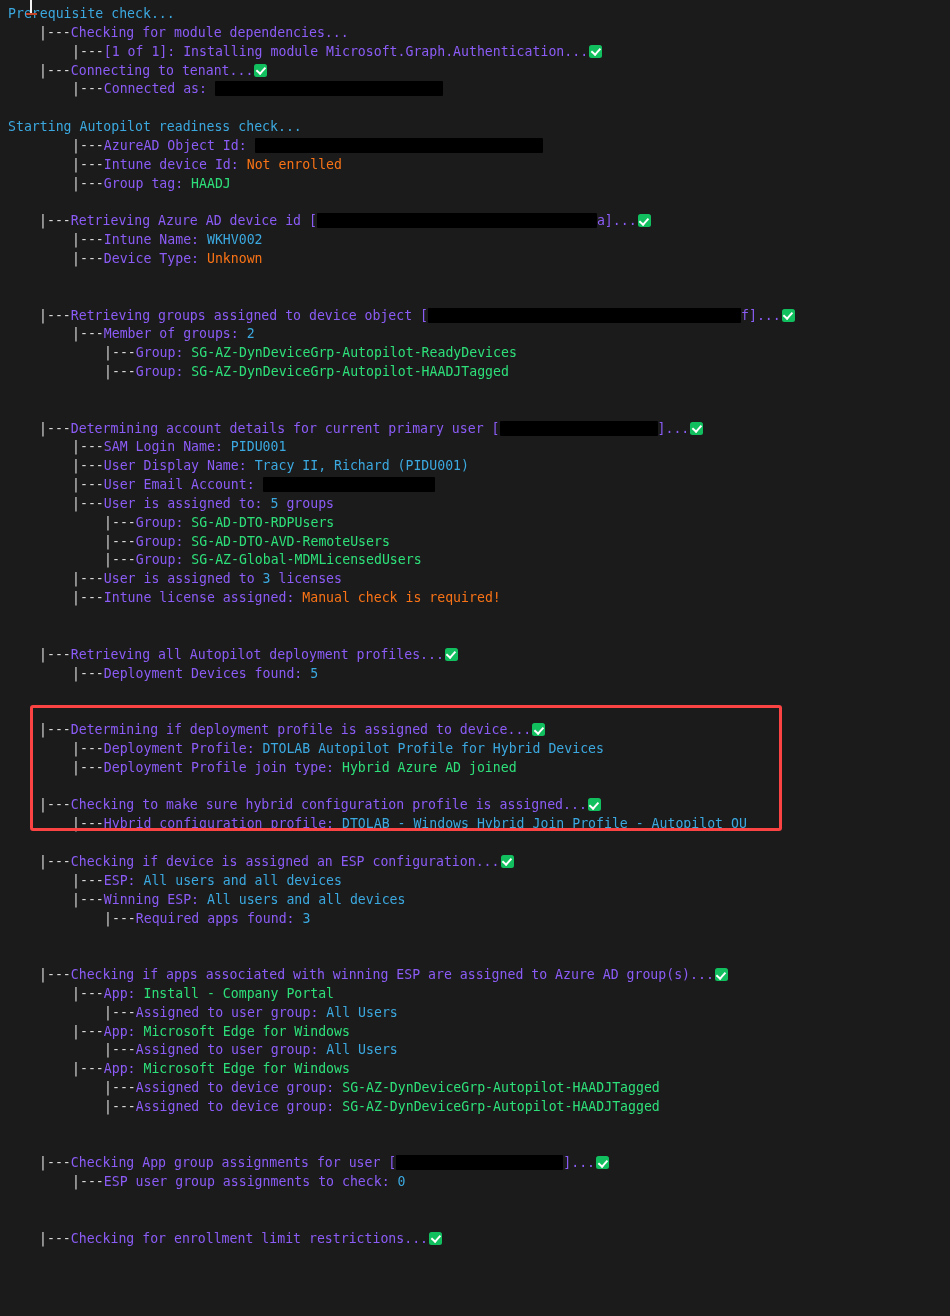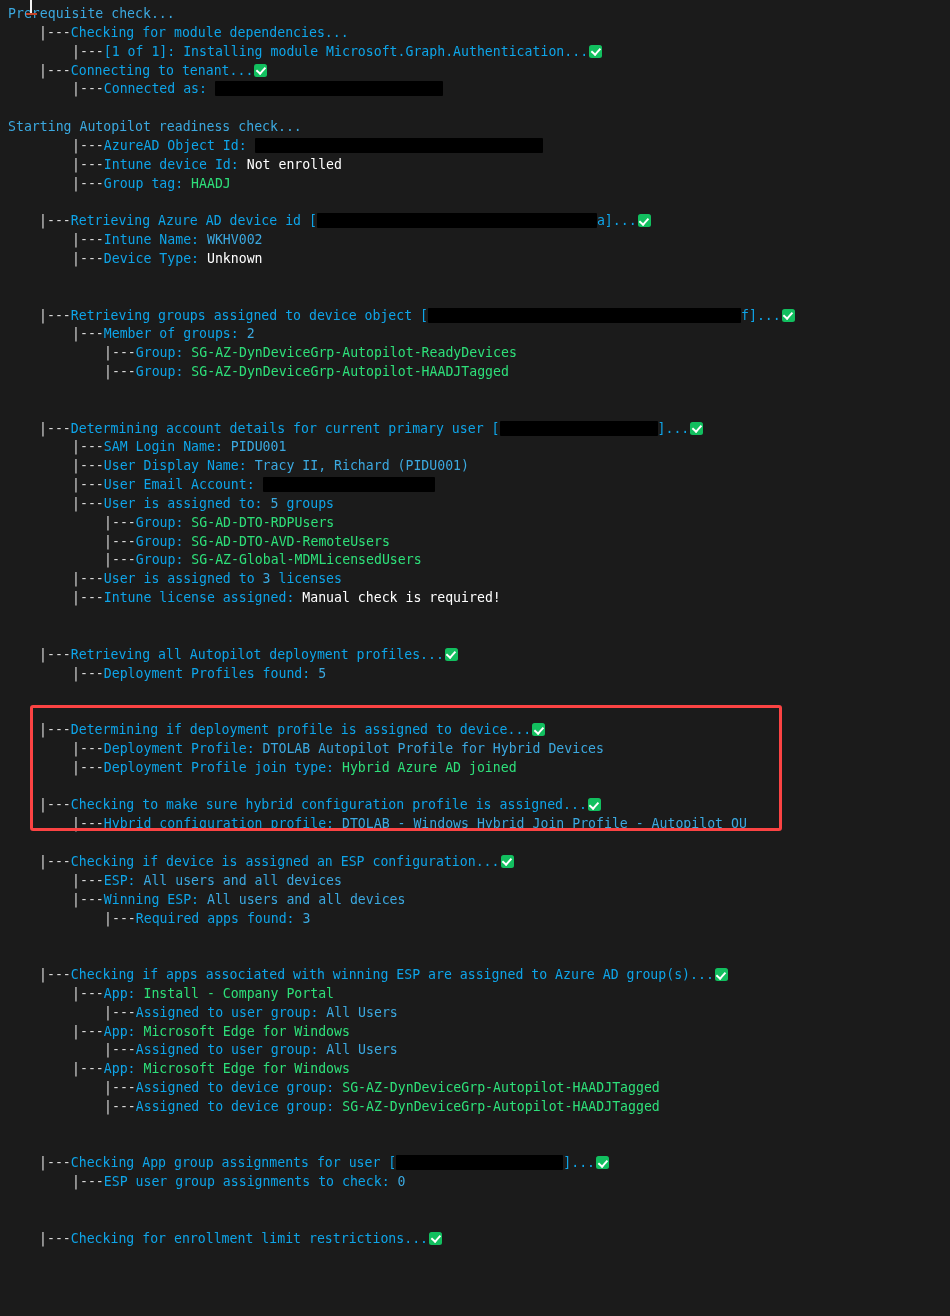--- a/index.html
+++ b/index.html
@@ -28,24 +28,24 @@
   .line {
     white-space: pre;
     height: 18.85px;
     line-height: 18.85px;
     font-size: 13.2px;
     letter-spacing: 0px;
   }
   .line.blank { height: 18.85px; }
 
   
-  .c-white  { color: #0ea5e9; }
+  .c-white  { color: #8b5cf6; }
   .c-cyan   { color: #3ba9e0; }
   .c-green  { color: #2ee07a; }
-  .c-yellow { color: #ffffff; }
+  .c-yellow { color: #f97316; }
   .c-pipe   { color: #d8d8d8; }
 
   
   .ok {
     display: inline-block;
     width: 13px;
     height: 13px;
     vertical-align: -2px;
     margin-left: 1px;
     position: relative;
@@ -136,21 +136,21 @@
     <div class="line"><span style="display: inline-block; width: 72px;"></span><span class="c-pipe">|---</span><span class="c-white">User Email Account: </span><span class="redact" style="width: 172px;"></span></div>
     <div class="line"><span style="display: inline-block; width: 72px;"></span><span class="c-pipe">|---</span><span class="c-white">User is assigned to: </span><span class="c-cyan">5</span><span class="c-white"> groups</span></div>
     <div class="line"><span style="display: inline-block; width: 104px;"></span><span class="c-pipe">|---</span><span class="c-white">Group: </span><span class="c-green">SG-AD-DTO-RDPUsers</span></div>
     <div class="line"><span style="display: inline-block; width: 104px;"></span><span class="c-pipe">|---</span><span class="c-white">Group: </span><span class="c-green">SG-AD-DTO-AVD-RemoteUsers</span></div>
     <div class="line"><span style="display: inline-block; width: 104px;"></span><span class="c-pipe">|---</span><span class="c-white">Group: </span><span class="c-green">SG-AZ-Global-MDMLicensedUsers</span></div>
     <div class="line"><span style="display: inline-block; width: 72px;"></span><span class="c-pipe">|---</span><span class="c-white">User is assigned to </span><span class="c-cyan">3</span><span class="c-white"> licenses</span></div>
     <div class="line"><span style="display: inline-block; width: 72px;"></span><span class="c-pipe">|---</span><span class="c-white">Intune license assigned: </span><span class="c-yellow">Manual check is required!</span></div>
     <div class="line blank"></div>
     <div class="line blank"></div>
     <div class="line"><span style="display: inline-block; width: 39px;"></span><span class="c-pipe">|---</span><span class="c-white">Retrieving all Autopilot deployment profiles...</span><span class="ok"></span></div>
-    <div class="line"><span style="display: inline-block; width: 72px;"></span><span class="c-pipe">|---</span><span class="c-white">Deployment Profiles found: </span><span class="c-cyan">5</span></div>
+    <div class="line"><span style="display: inline-block; width: 72px;"></span><span class="c-pipe">|---</span><span class="c-white">Deployment Devices found: </span><span class="c-cyan">5</span></div>
     <div class="line blank"></div>
     <div class="line blank"></div>
     <div class="line"><span style="display: inline-block; width: 39px;"></span><span class="c-pipe">|---</span><span class="c-white">Determining if deployment profile is assigned to device...</span><span class="ok"></span></div>
     <div class="line"><span style="display: inline-block; width: 72px;"></span><span class="c-pipe">|---</span><span class="c-white">Deployment Profile: </span><span class="c-cyan">DTOLAB Autopilot Profile for Hybrid Devices</span></div>
     <div class="line"><span style="display: inline-block; width: 72px;"></span><span class="c-pipe">|---</span><span class="c-white">Deployment Profile join type: </span><span class="c-green">Hybrid Azure AD joined</span></div>
     <div class="line blank"></div>
     <div class="line"><span style="display: inline-block; width: 39px;"></span><span class="c-pipe">|---</span><span class="c-white">Checking to make sure hybrid configuration profile is assigned...</span><span class="ok"></span></div>
     <div class="line"><span style="display: inline-block; width: 72px;"></span><span class="c-pipe">|---</span><span class="c-white">Hybrid configuration profile: </span><span class="c-cyan">DTOLAB - Windows Hybrid Join Profile - Autopilot OU</span></div>
     <div class="line blank"></div>
     <div class="line"><span style="display: inline-block; width: 39px;"></span><span class="c-pipe">|---</span><span class="c-white">Checking if device is assigned an ESP configuration...</span><span class="ok"></span></div>

